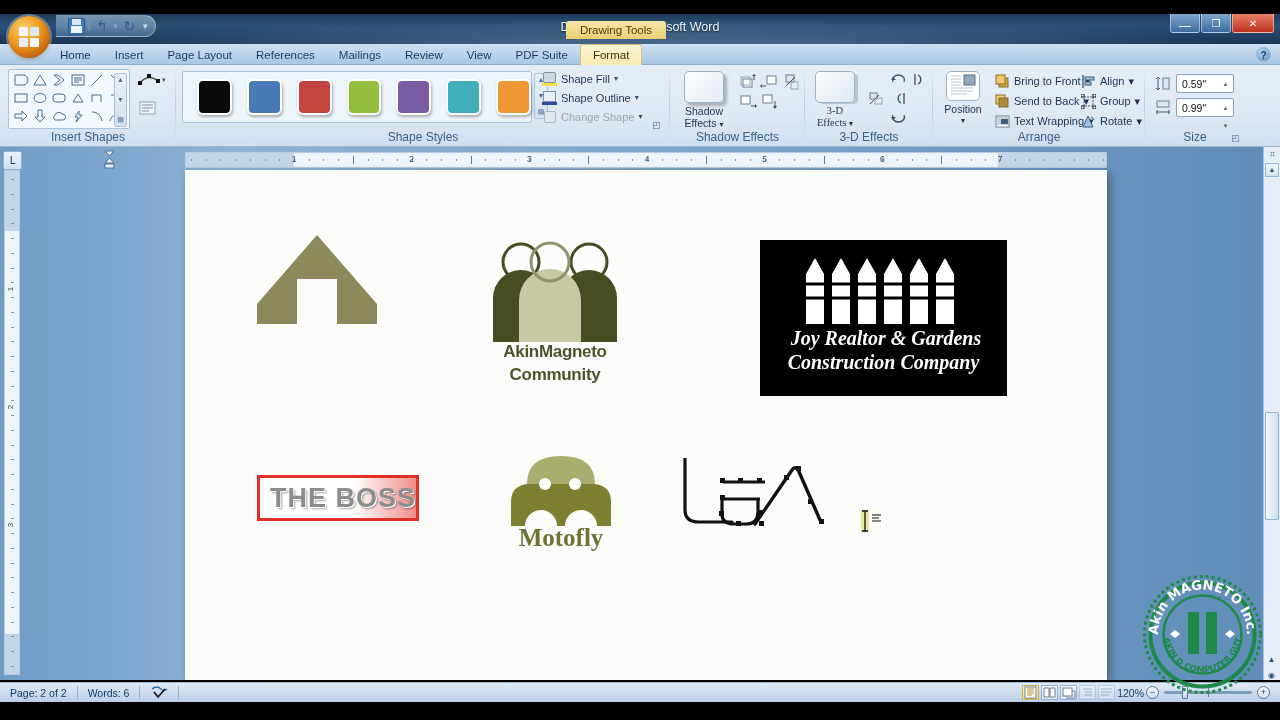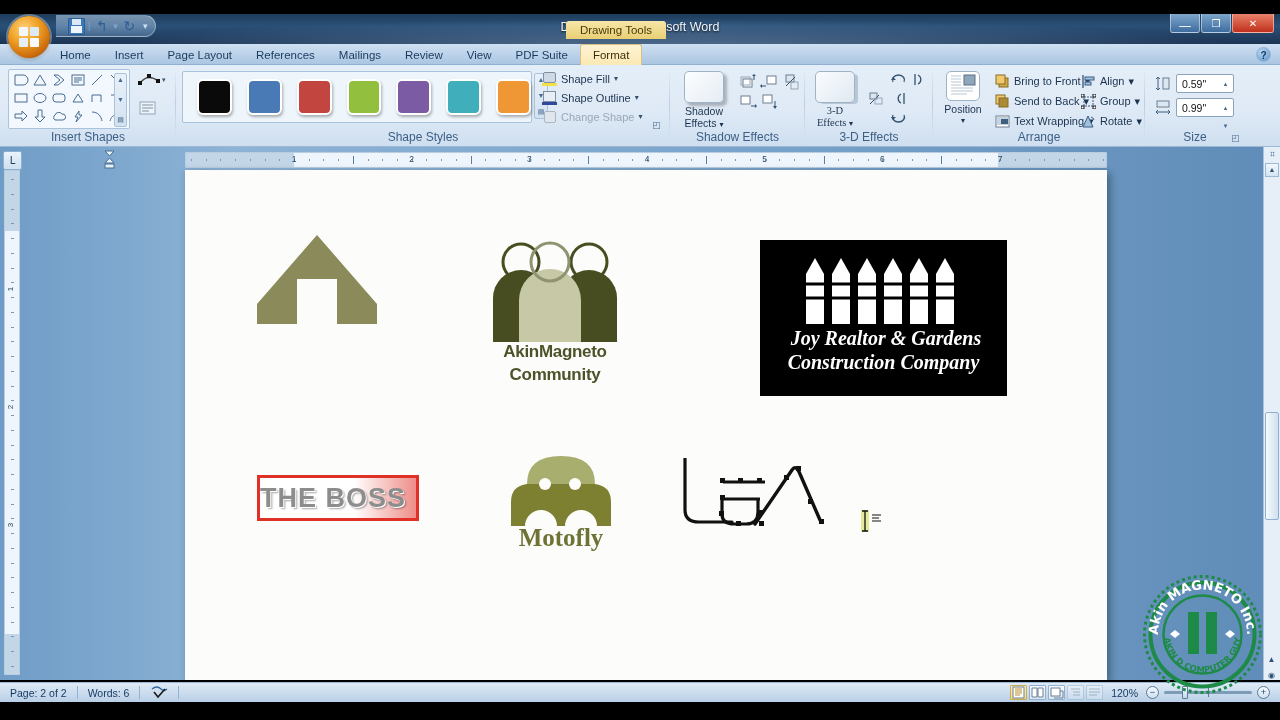--- a/index.html
+++ b/index.html
@@ -236,21 +236,21 @@
 
   
   .statusbar {
     position:absolute; left:0; top:682px; width:1280px; height:20px;
     background: linear-gradient(to bottom,#dfeaf6,#b9cfe6);
     border-top:1px solid #9bb8d4;
     display:flex; align-items:center; font-size:10.5px; color:#12385e;
   }
   .sb-item { padding:0 10px; white-space:nowrap; }
   .sb-sep { width:1px; height:13px; background:#93b2cf; }
-  .sb-right { margin-left:auto; display:flex; align-items:center; gap:6px; padding-right:10px; }
+  .sb-right { margin-left:auto; display:flex; align-items:center; padding-right:10px; }
   .viewbtns { display:flex; gap:2px; }
   .vb { width:17px; height:15px; border:1px solid #8fb0d0; background:linear-gradient(to bottom,#f4f9fd,#dbe8f4); position:relative; border-radius:1px; }
   .vb.active { background:linear-gradient(to bottom,#fcf1c8,#f2dd90); border-color:#c8ab54; }
   .vb.dim { opacity:.45; }
   .zoomslider { display:flex; align-items:center; gap:5px; }
   .zs-track { width:88px; height:3px; background:#7d9cb8; position:relative; border-radius:2px; }
   .zs-track .mid { position:absolute; left:44px; top:-3px; width:1px; height:9px; background:#5b7b98; }
   .zs-knob { position:absolute; left:18px; top:-5px; width:6px; height:13px; background:linear-gradient(to bottom,#fafdff,#c4d8ea); border:1px solid #5b7b98; border-radius:1px; }
   .zcirc { width:13px; height:13px; border-radius:50%; border:1px solid #5b7b98; background:linear-gradient(to bottom,#f4f9fd,#cfe0ef); font-size:9px; line-height:11px; text-align:center; color:#1d4268; }
 
@@ -838,21 +838,21 @@
           <path d="M0 30 H158"></path>
           <path d="M0 44 H158"></path>
         </g>
       </svg>
       <div class="realtor-text" style="position:absolute; left:0; top:87px; width:252px; font-size:20px;">Joy Realtor &amp; Gardens</div>
       <div class="realtor-text" style="position:absolute; left:0; top:111px; width:247px; font-size:20px;">Construction Company</div>
     </div>
 
     <div class="obj boss-box" style="left:72px; top:305px; width:162px; height:46px;">
       <div style="position:absolute;right:0;top:0;width:62px;height:40px;background:linear-gradient(to left,rgba(224,49,39,.55),rgba(224,49,39,0));"></div>
-      <div class="boss-text" style="position:absolute; left:0; top:5px; width:156px; text-align:left;">THE BOSS</div>
+      <div class="boss-text" style="position:absolute; left:0; top:5px; width:156px; text-align:right;">THE BOSS</div>
     </div>
 
     <div class="obj" style="left:320px; top:280px; width:112px; height:105px;">
       <svg width="112" height="82" style="position:absolute;left:0;top:0">
         <path d="M22 34 q0 -28 34 -28 q34 0 34 28 Z" fill="#a8ae6e"></path>
         <path d="M6 52 q0 -16 16 -18 h68 q16 2 16 18 v24 h-14 a16 16 0 00-32 0 h-8 a16 16 0 00-32 0 H6 Z" fill="#7c8030"></path>
         <circle cx="40" cy="34" r="6" fill="#fcfcfa"></circle>
         <circle cx="70" cy="34" r="6" fill="#fcfcfa"></circle>
       </svg>
       <div class="moto-text" style="position:absolute; left:0; top:74px; width:112px; font-size:25px;">Motofly</div>

